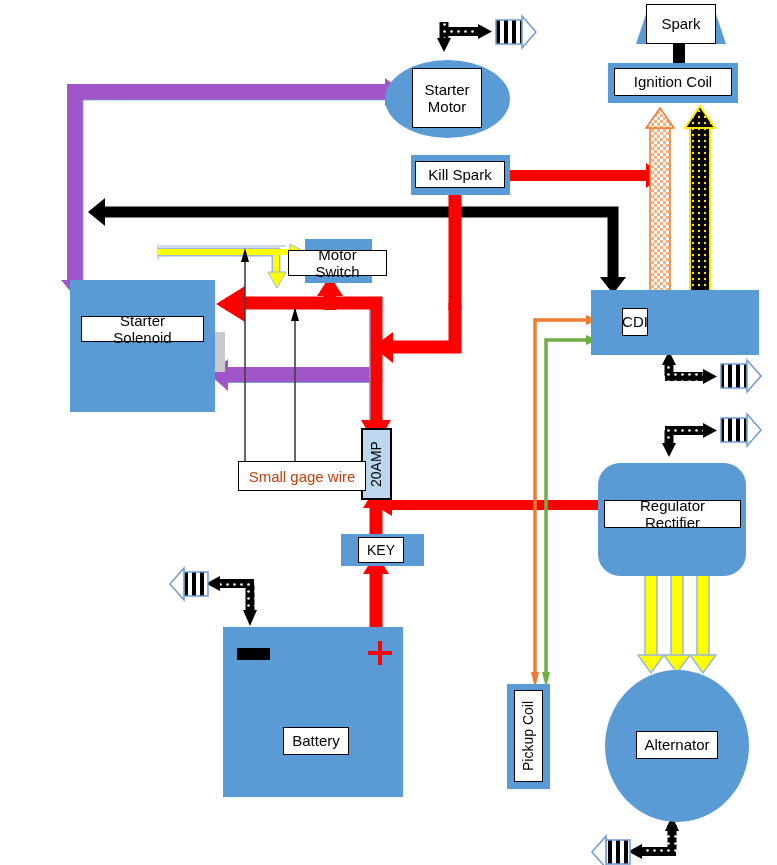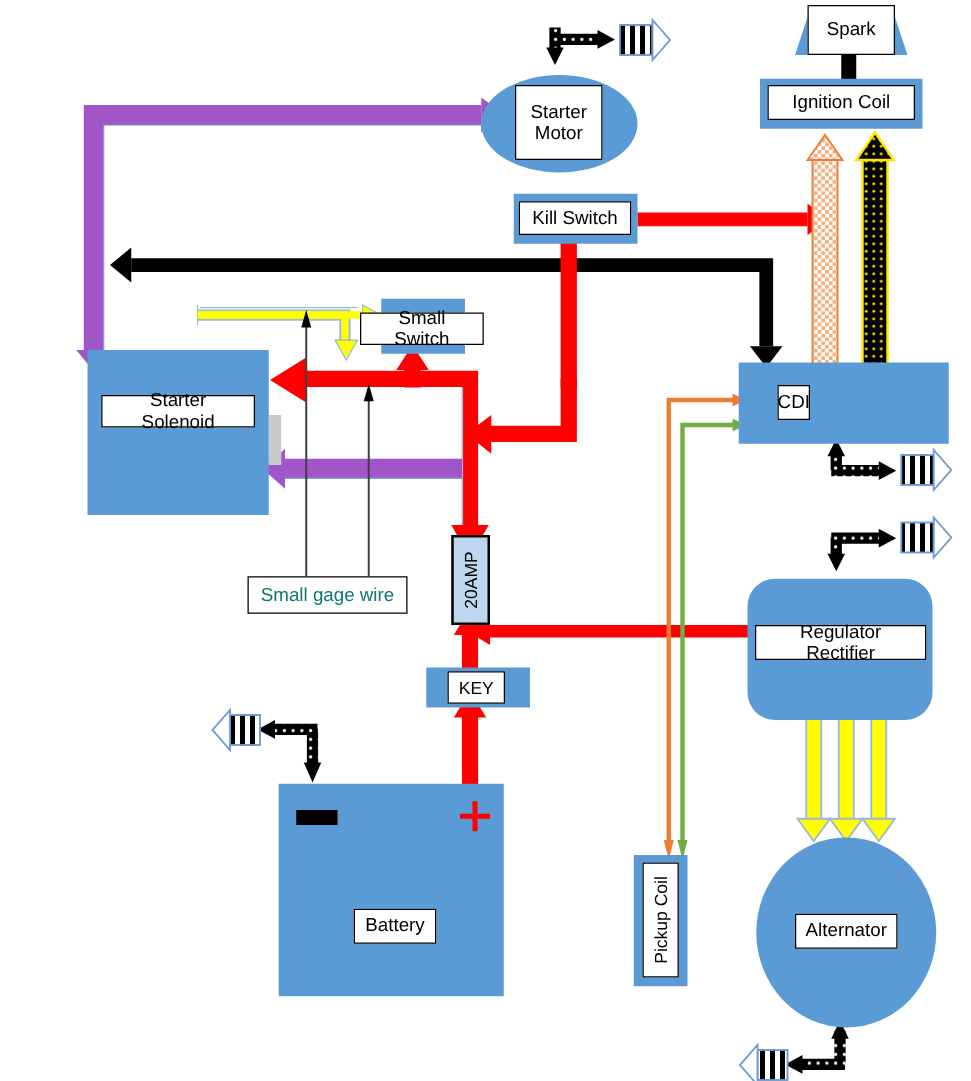--- a/index.html
+++ b/index.html
@@ -35,21 +35,21 @@
     justify-content:center;
     box-sizing:border-box;
     white-space:pre-line;
     padding:2px 8px;
   }
   .label.noborder{border:none;background:transparent;}
   .label.vert{writing-mode:vertical-rl;transform:rotate(180deg);padding:6px 2px;}
   .plain-label{
     position:absolute;background:#ffffff;border:1px solid #000000;
     font-size:15px;display:flex;align-items:center;justify-content:center;
-    box-sizing:border-box;color:#0f766e;
+    box-sizing:border-box;color:#c2410c;margin-left:40px;
   }
   svg.overlay{position:absolute;left:0;top:0;width:777px;height:865px;pointer-events:none;}
   .batt-minus{position:absolute;background:#000000;}
   .batt-plus{position:absolute;}
   .batt-plus:before,.batt-plus:after{content:"";position:absolute;background:#FF0000;}
   .batt-plus:before{left:0;top:40%;width:100%;height:20%;}
   .batt-plus:after{top:0;left:40%;height:100%;width:20%;}
 </style>
 </head>
 <body>
@@ -233,24 +233,24 @@
   <div class="label" style="left:412px;top:68px;width:70px;height:60px;">Starter
 Motor</div>
 
   <div class="node shape-trap" style="left:636px;top:6px;width:90px;height:38px;"></div>
   <div class="label" style="left:646px;top:4px;width:70px;height:40px;">Spark</div>
 
   <div class="node shape-rect" style="left:608px;top:63px;width:130px;height:40px;"></div>
   <div class="label" style="left:614px;top:68px;width:118px;height:28px;text-align:center;">Ignition Coil</div>
 
   <div class="node shape-rect" style="left:411px;top:155px;width:99px;height:40px;"></div>
-  <div class="label" style="left:415px;top:161px;width:90px;height:27px;">Kill Switch</div>
+  <div class="label" style="left:415px;top:161px;width:90px;height:27px;">Kill Spark</div>
 
   <div class="node shape-rect" style="left:305px;top:239px;width:67px;height:44px;"></div>
-  <div class="label" style="left:288px;top:250px;width:99px;height:26px;">Small Switch</div>
+  <div class="label" style="left:288px;top:250px;width:99px;height:26px;">Motor Switch</div>
 
   <div class="node shape-rect" style="left:70px;top:280px;width:145px;height:132px;"></div>
   <div class="label" style="left:81px;top:316px;width:123px;height:26px;">Starter Solenoid</div>
 
   <div class="node shape-rect" style="left:591px;top:290px;width:168px;height:65px;"></div>
   <div class="label" style="left:622px;top:308px;width:26px;height:28px;">CDI</div>
 
   <div class="node shape-fuse" style="left:361px;top:428px;width:31px;height:72px;"></div>
   <div class="label vert noborder" style="left:361px;top:428px;width:31px;height:72px;font-size:14px;">20AMP</div>
 

